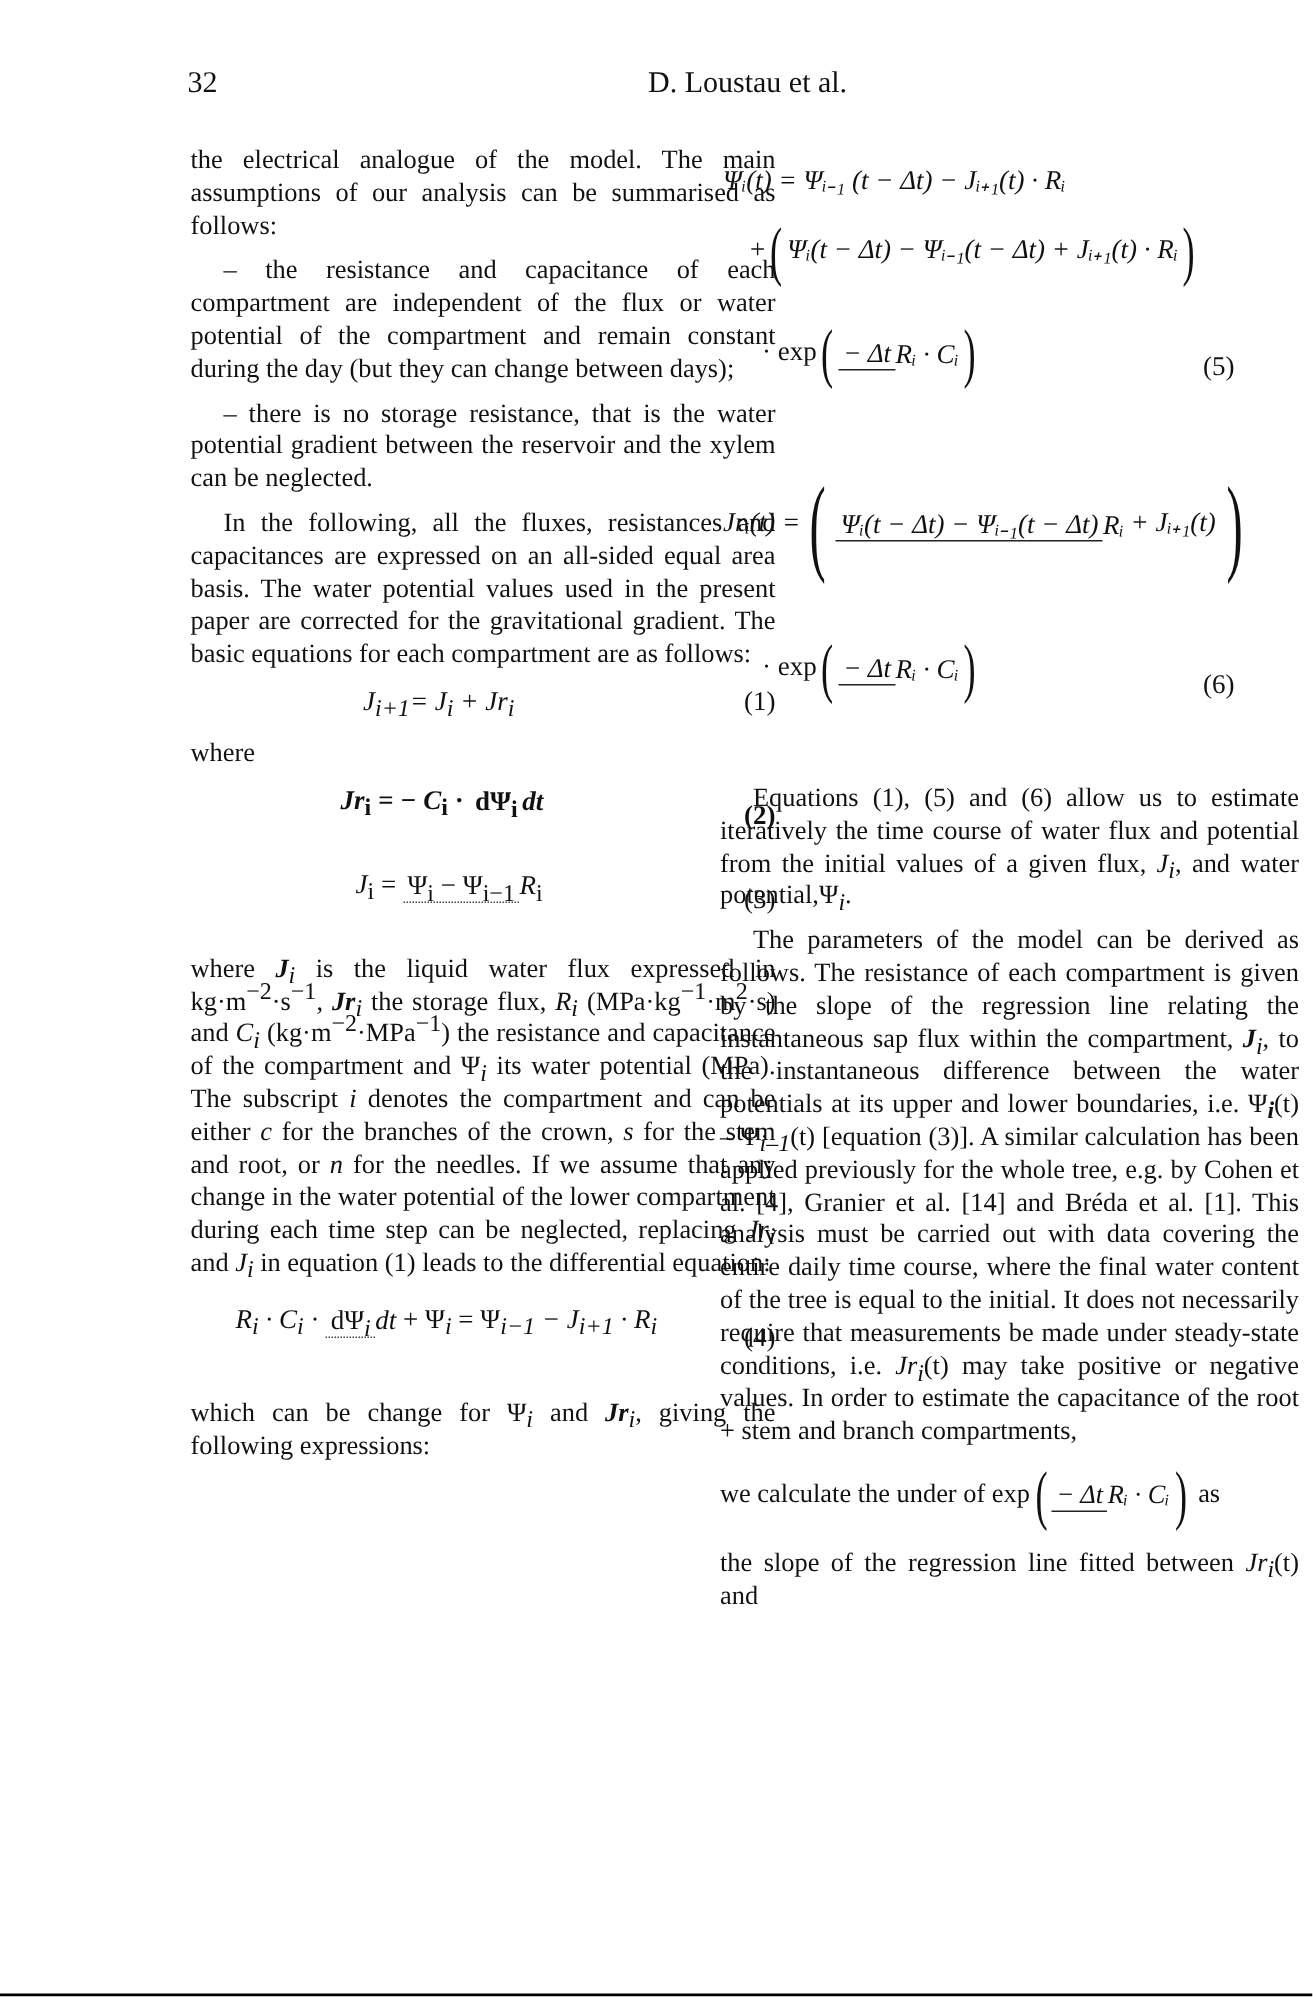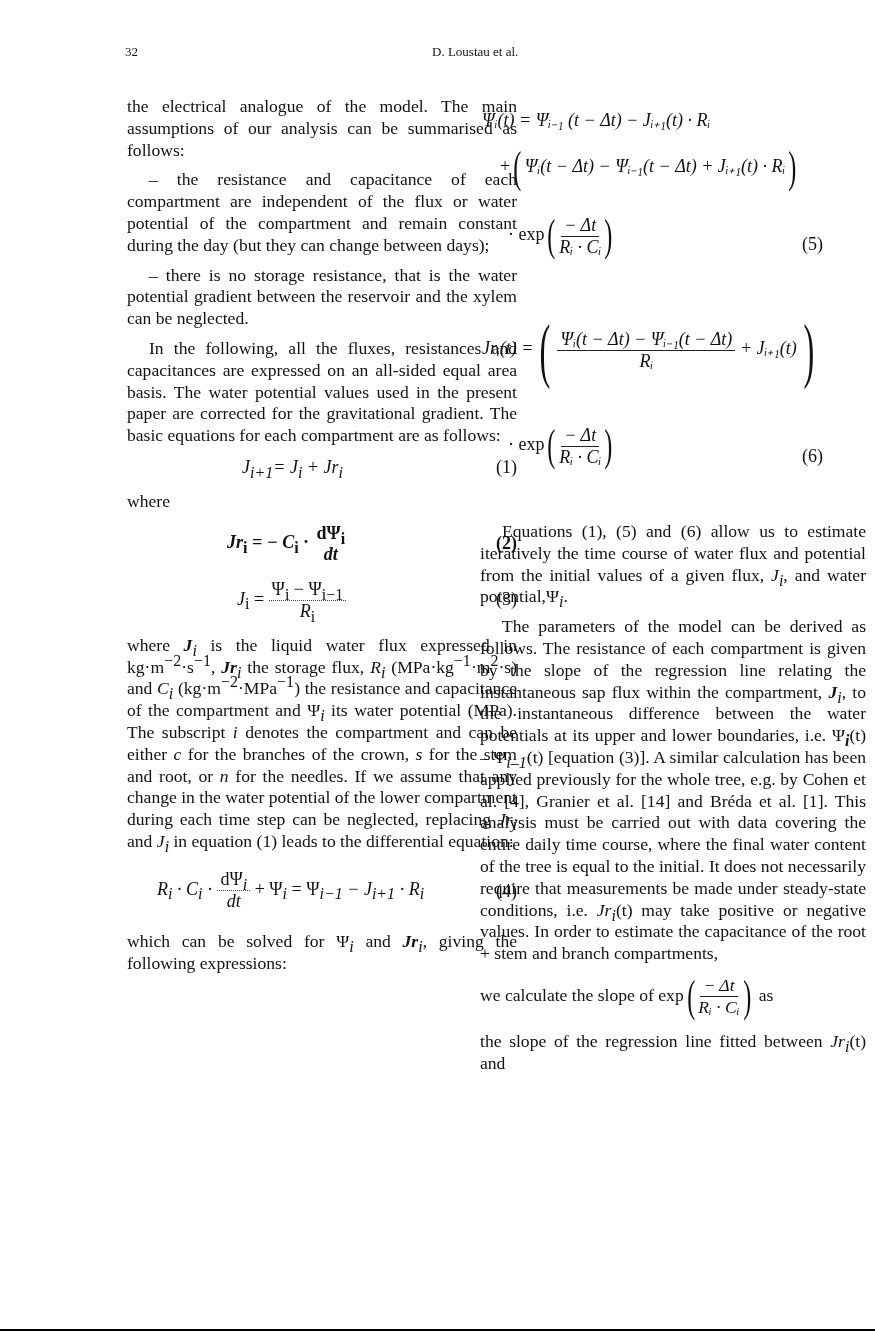--- a/index.html
+++ b/index.html
@@ -1,33 +1,33 @@
 <!DOCTYPE html>
 <html><head>
 <meta charset="utf-8">
 <style>
   html, body { margin:0; padding:0; background:#ffffff; }
   body { width:875px; height:1331px; position:relative; overflow:hidden;
          font-family:"Liberation Serif", serif; color:#111; }
-  .header { position:absolute; top:44px; left:0; width:875px; height:24px; font-size:13px; }
+  .header { position:absolute; top:44px; left:0; width:875px; height:24px; font-size:20px; }
   .page-num { position:absolute; left:125px; top:0; }
   .running-title { position:absolute; left:392px; top:0;margin-left:40px; }
   .col { position:absolute; top:96px; width:390px; font-size:17.6px; line-height:21.8px; }
   .col-left { left:127px; }
   .col-right { left:480px; width:386px; }
   p { margin:0; text-align:justify; }
   .indent { text-indent:22px; }
   .gap { margin-top:8px; }
   i { font-style:italic; }
   b { font-weight:bold; font-style:italic; }
   sub, sup { font-size:16px; line-height:0; }
   .eq { position:relative; height:40px; margin:8px 0; font-size:18px; }
   .eq .body { position:absolute; white-space:nowrap; }
   .eq .num { position:absolute; right:0; }
-  .frac { display:inline-flex; flex-direction:column; align-items:center; vertical-align:middle; }
+  .frac { display:inline-flex; flex-direction:row; align-items:center; vertical-align:middle; }
   .frac .n { border-bottom:1px solid #222; padding:0 3px; line-height:21px; }
   .frac .d { line-height:21px; }
   .big-paren { font-size:44px; font-weight:100; vertical-align:middle; line-height:1; transform:scaleX(0.55); display:inline-block; }
   .huge-paren { font-size:72px; font-weight:100; vertical-align:middle; line-height:1; transform:scaleX(0.45); display:inline-block; }
   .bottom-rule { position:absolute; left:0; bottom:0; width:875px; height:2px; background:#000; }
 </style>
 </head>
 <body>
 
 <div class="header">
@@ -74,21 +74,21 @@
   <div class="eq" style="height:58px;margin-top:12px;">
     <span class="body" style="left:30px;top:4px;">
       <i>R</i><sub><i>i</i></sub><i> · C</i><sub><i>i</i></sub><span> · </span><span class="frac">
           <span class="n" style="border-bottom:1px dotted #444;"><span>dΨ</span><sub><i>i</i></sub></span>
           <span class="d"><i>dt</i></span>
         </span><span> + Ψ</span><sub><i>i</i></sub><span> = Ψ</span><sub><i>i−1</i></sub><i> − J</i><sub><i>i+1</i></sub><i> · R</i><sub><i>i</i></sub>
     </span>
     <span class="num" style="top:16px;">(4)</span>
   </div>
 
-  <p><span>which can be solved for Ψ</span><sub><i>i</i></sub><span> and </span><b>Jr</b><sub><i>i</i></sub><span>, giving the following expressions:</span></p>
+  <p><span>which can be change for Ψ</span><sub><i>i</i></sub><span> and </span><b>Jr</b><sub><i>i</i></sub><span>, giving the following expressions:</span></p>
 </div>
 
 <div class="col col-right">
   <div style="position:relative;height:210px;font-size:18px;">
     <div style="position:absolute;left:2px;top:14px;white-space:nowrap;font-style:italic;">Ψᵢ(t) = Ψᵢ₋₁ (t − Δt) − Jᵢ₊₁(t) · Rᵢ</div>
     <div style="position:absolute;left:20px;top:50px;white-space:nowrap;">
       <span>+</span><span class="big-paren">(</span><i>Ψᵢ(t − Δt) − Ψᵢ₋₁(t − Δt) + Jᵢ₊₁(t) · Rᵢ</i><span class="big-paren">)</span>
     </div>
     <div style="position:absolute;left:28px;top:118px;white-space:nowrap;">
       <span>· exp</span><span class="big-paren">(</span><span class="frac">
@@ -114,21 +114,21 @@
     </div>
     <span style="position:absolute;left:322px;top:140px;">(6)</span>
   </div>
 
   <p class="indent"><span>Equations (1), (5) and (6) allow us to estimate iteratively the time course of water flux and potential from the initial values of a given flux, </span><i>J</i><sub><i>i</i></sub><span>, and water potential,Ψ</span><sub><i>i</i></sub><span>.</span></p>
 
   <p class="indent gap"><span>The parameters of the model can be derived as follows. The resistance of each compartment is given by the slope of the regression line relating the instantaneous sap flux within the compartment, </span><b>J</b><sub><i>i</i></sub><span>, to the instantaneous difference between the water potentials at its upper and lower boundaries, i.e. Ψ</span><sub><b>i</b></sub><span>(t) – Ψ</span><sub><i>i–1</i></sub><span>(t) [equation (3)]. A similar calculation has been applied previously for the whole tree, e.g. by Cohen et al. [4], Granier et al. [14] and Bréda et al. [1]. This analysis must be carried out with data covering the entire daily time course, where the final water content of the tree is equal to the initial. It does not necessarily require that measurements be made under steady-state conditions, i.e. </span><i>Jr</i><sub><i>i</i></sub><span>(t) may take positive or negative values. In order to estimate the capacitance of the root + stem and branch compartments,</span></p>
 
   <div style="height:56px;margin-top:4px;position:relative;">
     <span style="position:absolute;left:0;top:6px;white-space:nowrap;">
-      <span>we calculate the slope of  exp</span><span class="big-paren">(</span><span class="frac">
+      <span>we calculate the under of  exp</span><span class="big-paren">(</span><span class="frac">
           <span class="n"><i>− Δt</i></span>
           <span class="d"><i>Rᵢ · Cᵢ</i></span>
         </span><span class="big-paren">)</span><span> as</span>
     </span>
   </div>
 
   <p style="margin-top:6px;"><span>the slope of the regression line fitted between </span><i>Jr</i><sub><i>i</i></sub><span>(t) and</span></p>
 </div>
 
 <div class="bottom-rule"></div>

